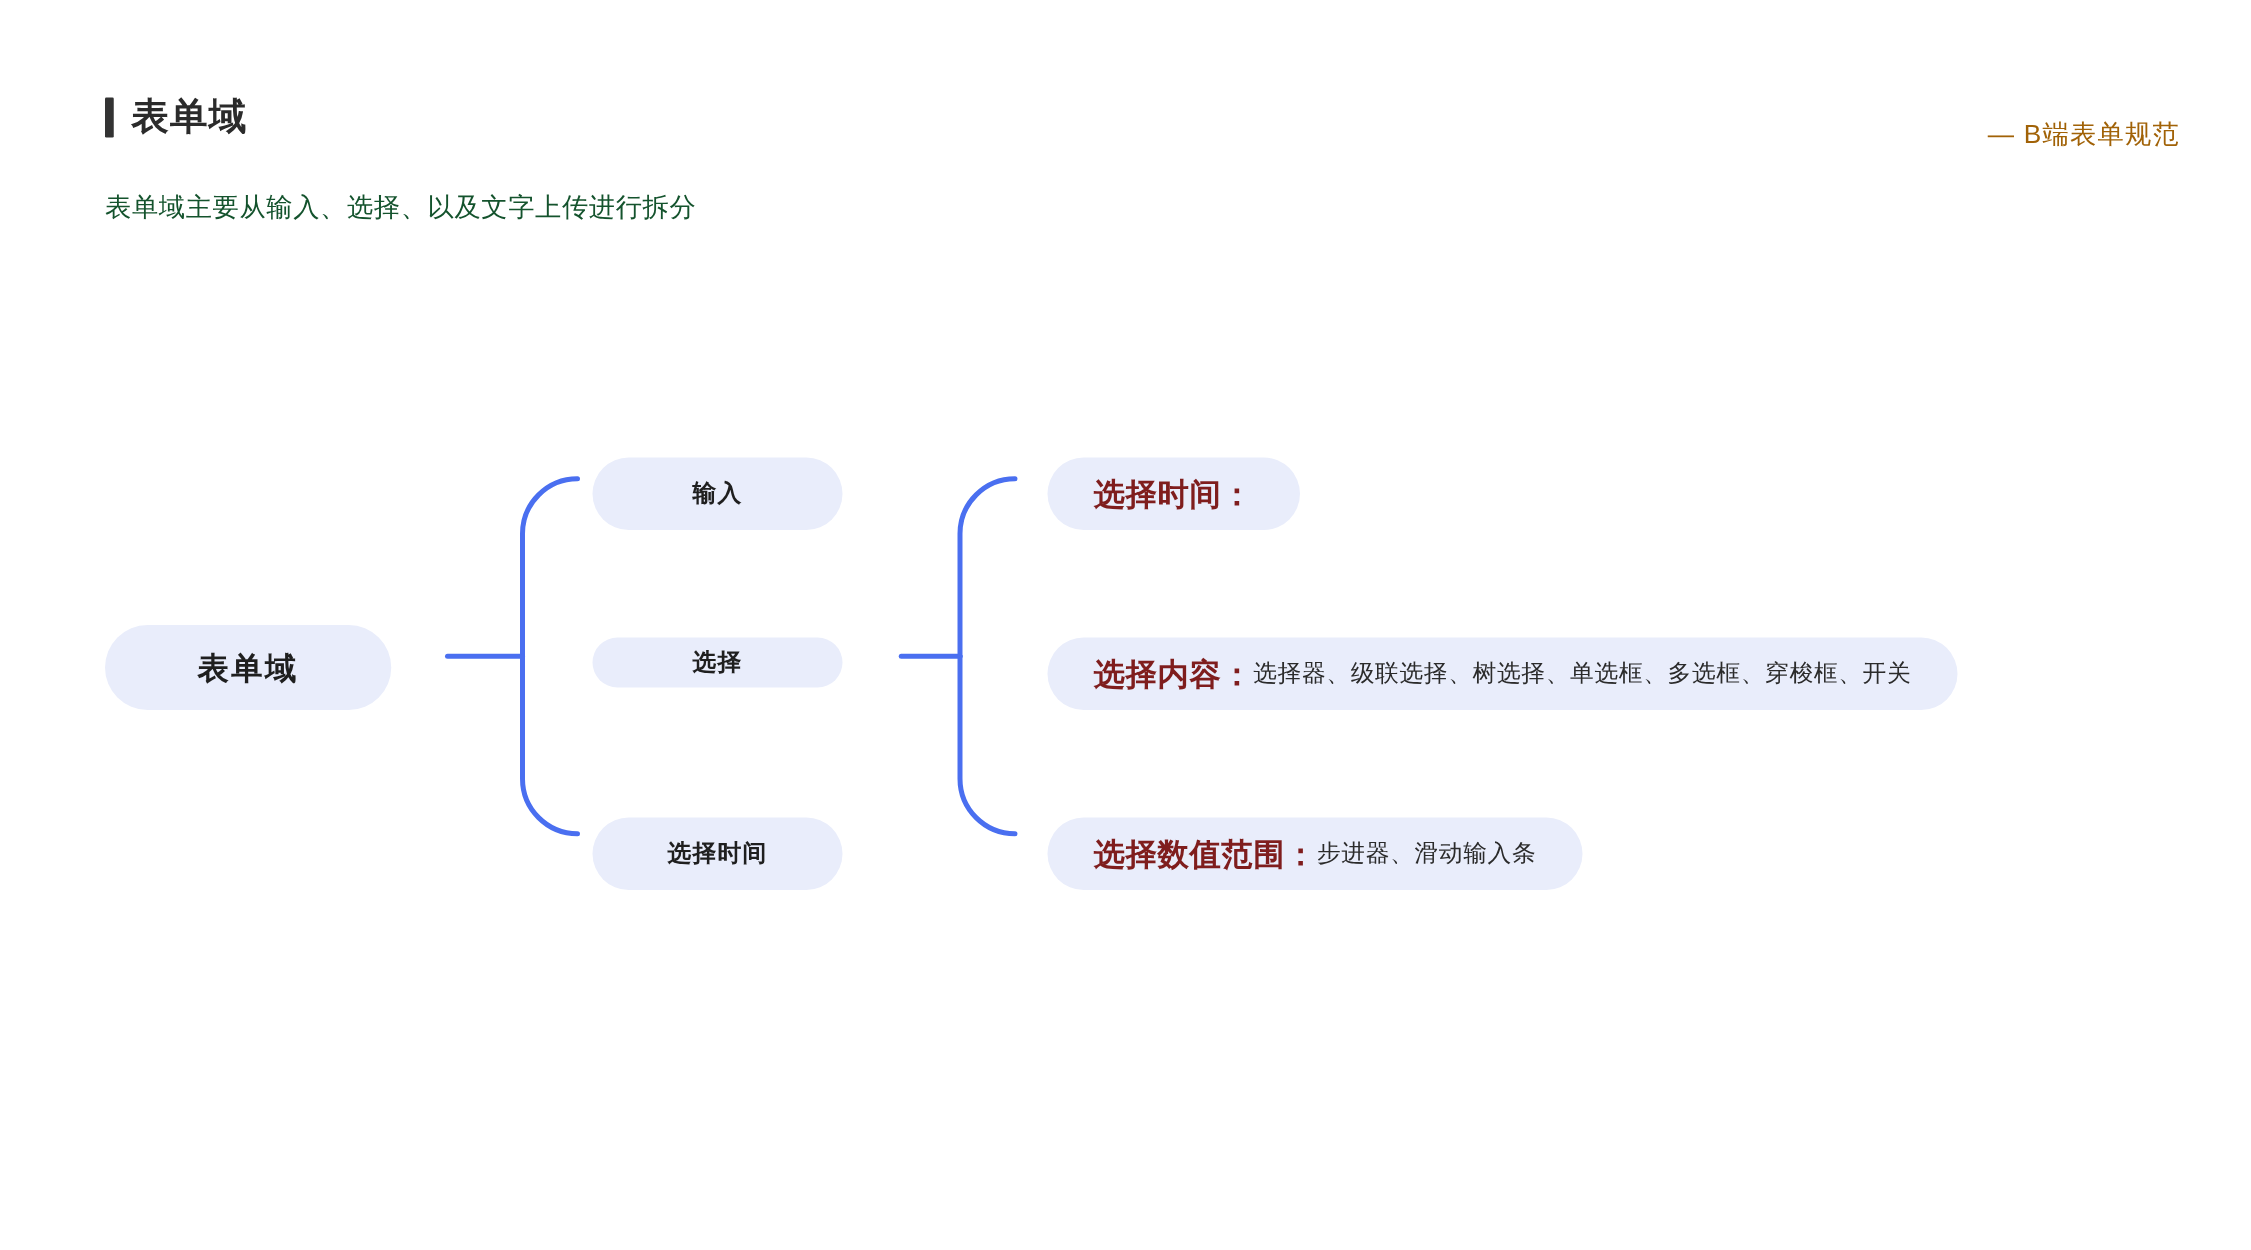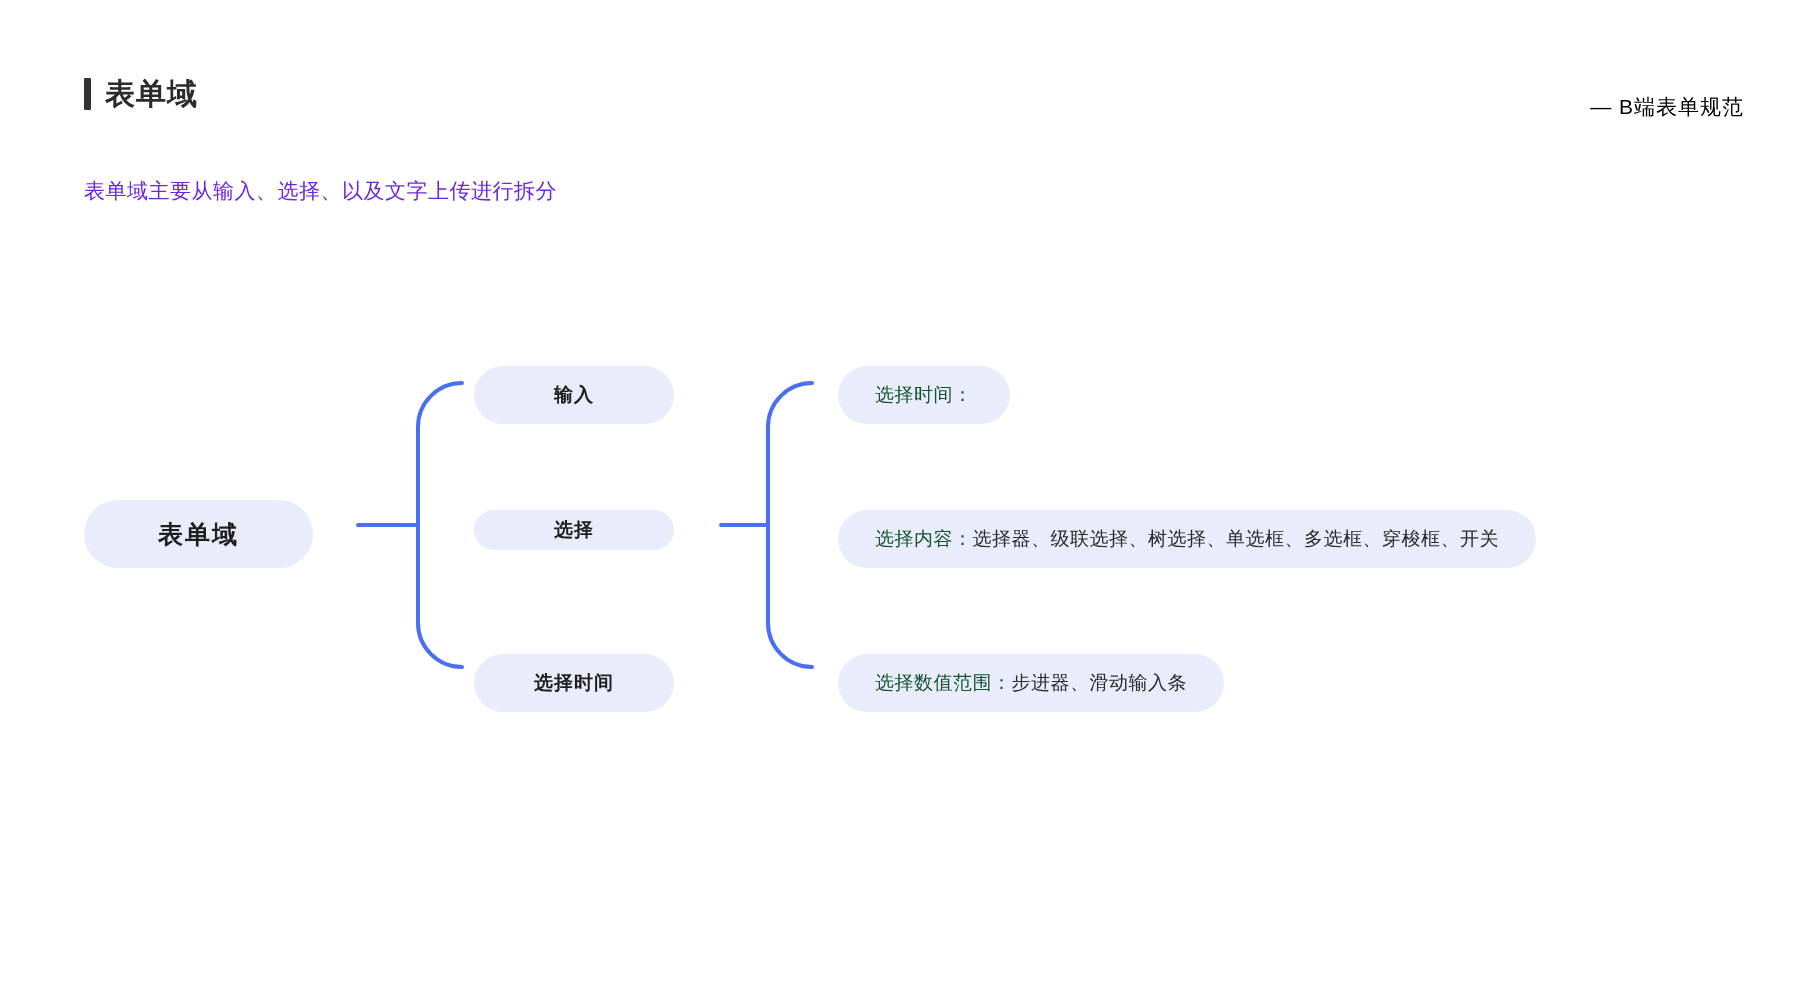--- a/index.html
+++ b/index.html
@@ -10,22 +10,22 @@
     color:#2b2b2b;
     overflow:hidden;
     position:relative;
   }
 
   
   .header{position:absolute;left:0;top:0;width:1801px;height:200px;}
   .title-row{position:absolute;left:84px;top:78px;display:flex;align-items:center;}
   .title-bar{width:7px;height:32px;background:#333333;border-radius:1px;margin-right:14px;}
   .page-title{font-size:30px;font-weight:bold;letter-spacing:1px;color:#2b2b2b;line-height:32px;}
-  .subtitle{position:absolute;left:84px;top:152px;font-size:21px;color:#6d28d9;letter-spacing:.5px;margin-top:25px;}
-  .corner-label{position:absolute;right:57px;top:93px;font-size:21px;color:#000000;letter-spacing:1px;white-space:nowrap;}
+  .subtitle{position:absolute;left:84px;top:152px;font-size:21px;color:#14532d;letter-spacing:.5px;}
+  .corner-label{position:absolute;right:57px;top:93px;font-size:21px;color:#a16207;letter-spacing:1px;white-space:nowrap;}
 
   
   .diagram{position:absolute;left:0;top:0;width:1801px;height:1000px;}
 
   .pill{
     position:absolute;
     background:#e9edfb;
     border-radius:100px;
     display:flex;align-items:center;
     box-sizing:border-box;
@@ -40,21 +40,21 @@
   .pill-mid{left:474px;top:366px;width:200px;height:58px;text-align:center;}
   .pill-mid2{left:474px;top:510px;width:200px;height:40px;}
   .pill-mid3{left:474px;top:654px;width:200px;height:58px;}
   .pill-mid .txt,.pill-mid2 .txt,.pill-mid3 .txt{font-size:19px;font-weight:bold;letter-spacing:1px;color:#1f1f1f;}
 
   
   .pill-right{height:58px;padding-left:37px;padding-right:37px;}
   .pill-r1{left:838px;top:366px;}
   .pill-r2{left:838px;top:510px;}
   .pill-r3{left:838px;top:654px;}
-  .pill-right .lbl{font-size:19px;font-weight:normal;color:#14532d;letter-spacing:.5px;white-space:nowrap;}
+  .pill-right .lbl{font-size:25px;font-weight:bold;color:#7f1d1d;letter-spacing:.5px;white-space:nowrap;}
   .pill-right .body{font-size:19px;font-weight:normal;color:#2b2b2b;letter-spacing:.5px;white-space:nowrap;}
 
   .brace{position:absolute;}
 </style>
 </head>
 <body>
 
 <div class="header">
 
   <div class="title-row">

